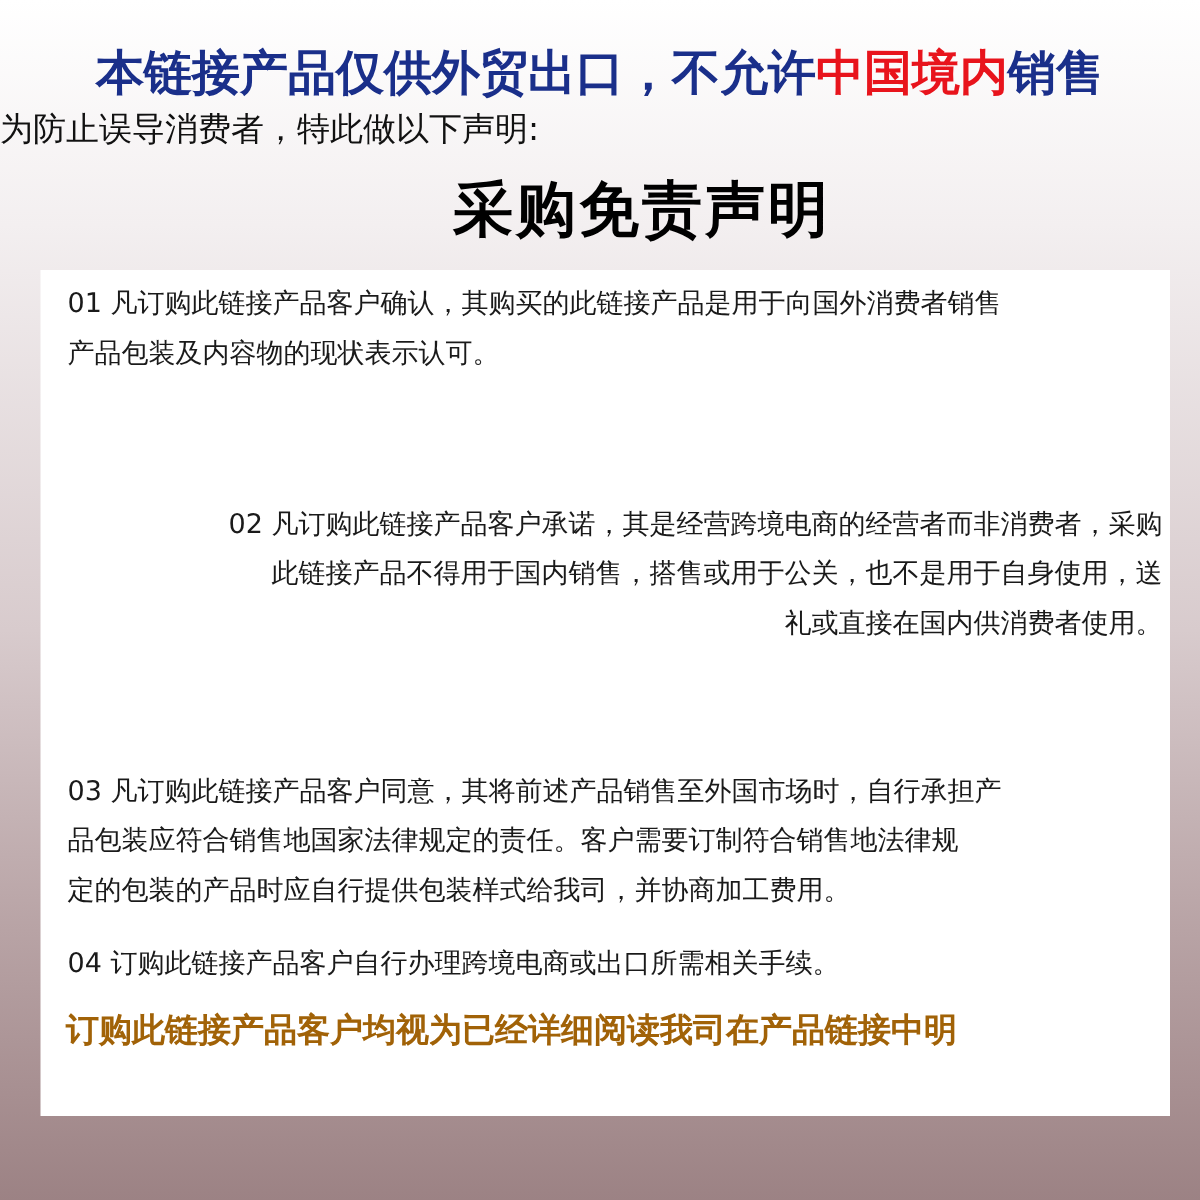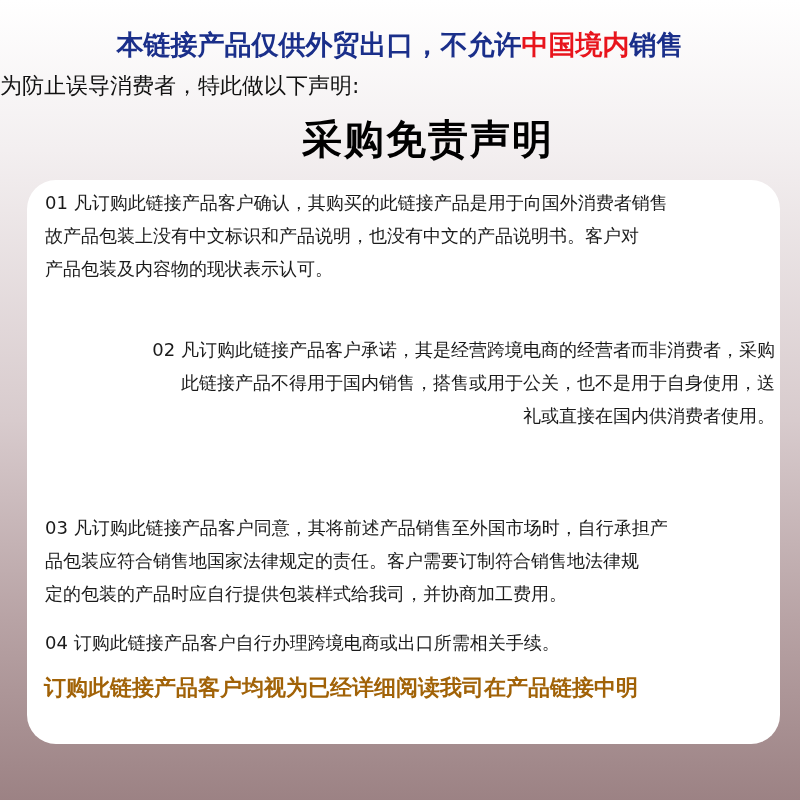--- a/index.html
+++ b/index.html
@@ -3,36 +3,35 @@
   <meta charset="utf-8">
   <style>
     html, body { margin: 0; padding: 0; }
     body {
       width: 800px; height: 800px; overflow: hidden; position: relative;
       background: linear-gradient(to bottom, #ffffff 0px, #f3eff0 150px, #d8cbcd 420px, #b8a3a5 620px, #9c8284 800px);
       font-family: "DejaVu Sans", "Liberation Sans", sans-serif;
     }
     .headline {
       position: absolute; left: 0; top: 27px; width: 800px; text-align: center;
-      font-size: 27px; font-weight: bold; letter-spacing: 0px; color: #1a2f8a;
+      font-size: 32px; font-weight: bold; letter-spacing: 0px; color: #1a2f8a;
       white-space: nowrap;
     }
     .headline .red { color: #e8141c; }
     .subline {
       position: absolute; left: 0; top: 71px; width: 800px; text-align: left;
       font-size: 22px; color: #111; white-space: nowrap;
     }
     .title {
       position: absolute; left: 0; top: 112px; width: 800px; text-align: center;
       font-size: 40px; font-weight: bold; color: #000; letter-spacing: 2px; padding-left: 28px;
     }
     .box {
       position: absolute; left: 27px; top: 180px; width: 753px; height: 564px;
       background: #ffffff;
-      border-radius: 29px;
     }
     .para {
       position: absolute; left: 18px; width: 730px;
       font-size: 18px; line-height: 33px; color: #1a1a1a;
     }
     .para .line { display: block; white-space: nowrap; }
     .p1 { top: 6px; }
     .p2 { top: 153px; text-align: right; }
     .p3 { top: 299px; margin-top: 32px; }
     .p4 { top: 446px; }
@@ -47,21 +46,20 @@
 
 <div class="headline"><span>本链接产品仅供外贸出口，不允许</span><span class="red">中国境内</span><span>销售</span></div>
 
 <div class="subline">为防止误导消费者，特此做以下声明:</div>
 
 <div class="title">采购免责声明</div>
 
 <div class="box">
   <div class="para p1">
     <span class="line">01  凡订购此链接产品客户确认，其购买的此链接产品是用于向国外消费者销售</span>
-    <span class="line">故产品包装上没有中文标识和产品说明，也没有中文的产品说明书。客户对</span>
     <span class="line">产品包装及内容物的现状表示认可。</span>
   </div>
   <div class="para p2">
     <span class="line">02  凡订购此链接产品客户承诺，其是经营跨境电商的经营者而非消费者，采购</span>
     <span class="line">此链接产品不得用于国内销售，搭售或用于公关，也不是用于自身使用，送</span>
     <span class="line">礼或直接在国内供消费者使用。</span>
   </div>
   <div class="para p3">
     <span class="line">03  凡订购此链接产品客户同意，其将前述产品销售至外国市场时，自行承担产</span>
     <span class="line">品包装应符合销售地国家法律规定的责任。客户需要订制符合销售地法律规</span>

